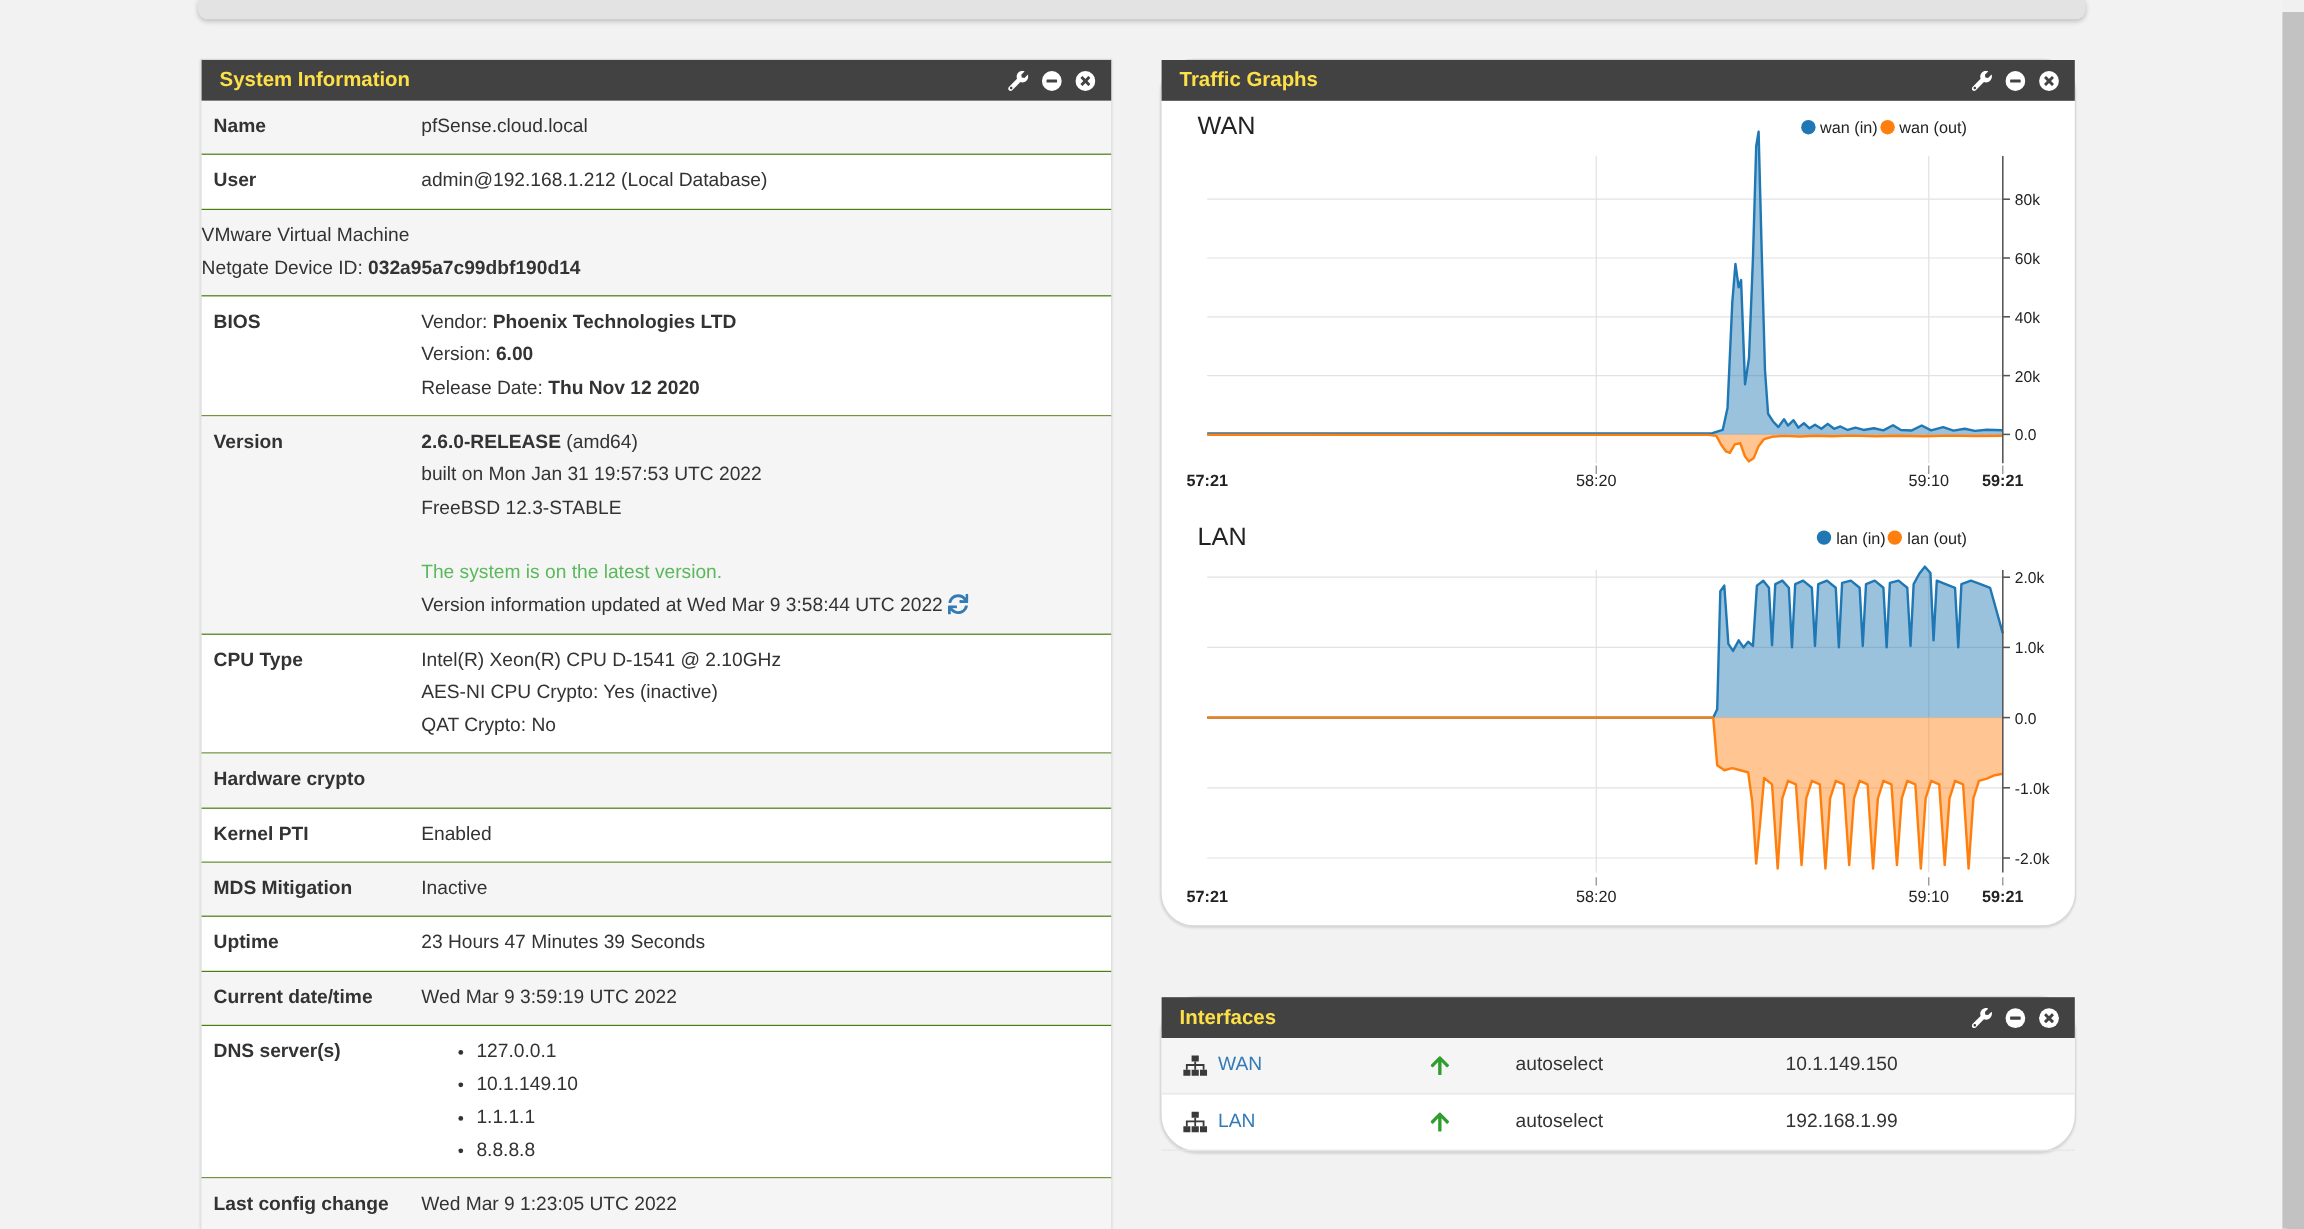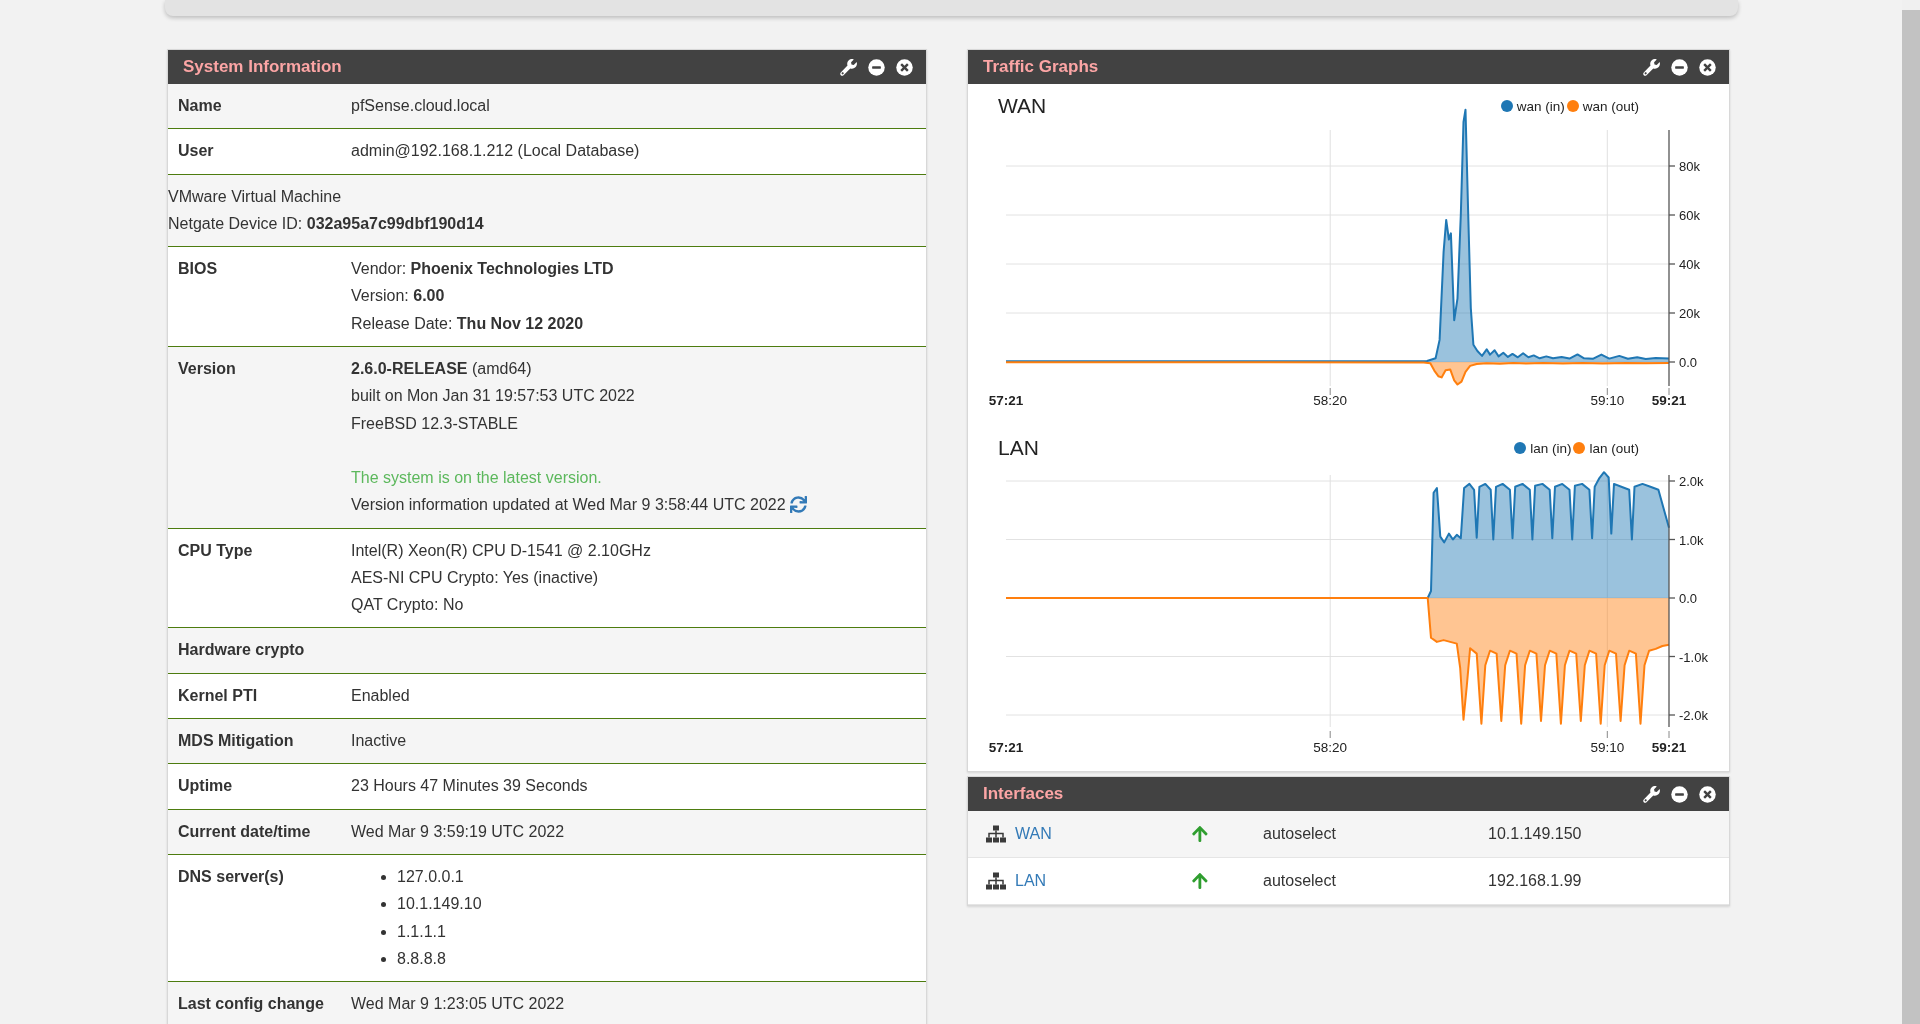--- a/index.html
+++ b/index.html
@@ -20,58 +20,58 @@
     background:#f0f0f0;
   }
   .scroll-thumb {
     position:absolute; right:0; top:10px; width:18px; height:1014px;
     background:#c2c2c2;
   }
   .panel {
     position:absolute; background:#ffffff;
     border:1px solid #d8d8d8; box-shadow:0 1px 2px rgba(0,0,0,.12);
   }
-  .panel-header { height:34px; background:#424242; color:#fca5a5; display:flex; align-items:center; }
+  .panel-header { height:34px; background:#424242; color:#fde047; display:flex; align-items:center; }
   .panel-title  { font-size:17px; font-weight:bold; padding-left:15px; flex:1; white-space:nowrap; }
   .panel-icons  { display:flex; gap:11px; padding-right:13px; align-items:center; }
   .panel-icons svg { display:block; cursor:pointer; }
 
   
   #sysinfo { left:167px; top:49px; width:760px; }
   .si-row  { display:flex; border-bottom:1px solid #4d7c0f; font-size:16px; line-height:27.3px; color:#333; }
   .si-row.stripe { background:#f5f5f5; }
   .si-label { flex:0 0 183px; padding:8px 0 9px 10px; font-weight:bold; }
   .si-value { flex:1; padding:8px 10px 9px 0; min-height:44px; }
   .si-value .spacer { height:27px; }
   .si-value b { font-weight:bold; }
   .text-success { color:#5cb85c; }
   .si-value ul { margin:0; padding-left:46px; }
   .refresh-btn svg { vertical-align:-3px; margin-left:4px; cursor:pointer; }
 
   
-  #traffic { left:967px; top:49px; width:763px; height:723px; }
+  #traffic { left:967px; top:49px; width:763px; height:723px;border-radius:28px; }
   .tg-body { position:relative; height:689px; }
   .tg-sec  { position:absolute; left:30px; right:90px; display:flex; align-items:center; z-index:2; }
   .tg-sec.sec-wan { top:10px; }
   .tg-sec.sec-lan { top:352px; }
   .tg-title { font-size:21px; color:#222; flex:1; }
   .legend { display:flex; gap:2px; align-items:center; font-size:13.5px; color:#222; }
   .legend-item { display:flex; align-items:center; }
   .legend-item .dot { width:12px; height:12px; border-radius:50%; display:inline-block; margin-right:4px; }
   .chart-svg { position:absolute; left:28px; overflow:visible; z-index:1; }
   .grid-h { stroke:#e2e2e2; stroke-width:1; }
   .grid-v { stroke:#e0e0e0; stroke-width:1; }
   .axis   { stroke:#555; stroke-width:1.3; }
   .tick   { stroke:#888; stroke-width:1; }
   .yt { font-size:13px; fill:#222; }
   .xt { font-size:13.5px; fill:#222; }
   .xt.b { font-weight:bold; }
 
   
-  #interfaces { left:967px; top:776px; width:763px; }
+  #interfaces { left:967px; top:830px; width:763px;border-radius:31px; }
   .if-row { display:flex; align-items:center; height:47px; font-size:16px; color:#333; border-bottom:1px solid #e5e5e5; }
   .if-row.stripe { background:#f5f5f5; }
   .if-c1 { flex:0 0 203px; padding-left:18px; display:flex; align-items:center; gap:9px; }
   .if-link { color:#337ab7; text-decoration:none; cursor:pointer; }
   .if-c2 { flex:0 0 60px; display:flex; justify-content:center; }
   .if-c3 { flex:0 0 225px; padding-left:32px; }
   .if-c4 { flex:1; padding-left:32px; }
 </style>
 </head>
 <body>

